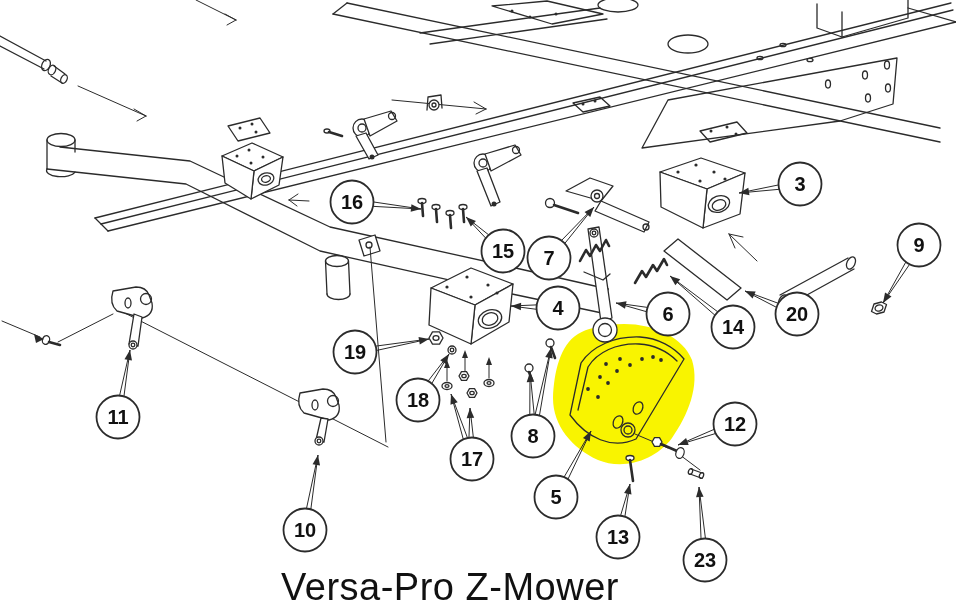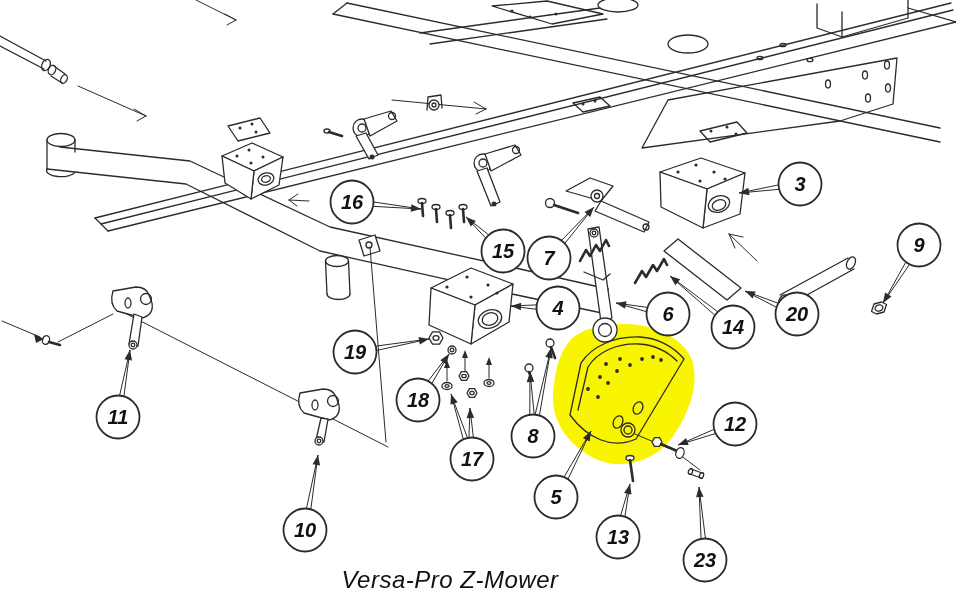--- a/index.html
+++ b/index.html
@@ -5,37 +5,37 @@
 <style>
   :root{
     --line-color:#2b2b2b;
     --highlight-color:#f9f400;
     --bg-color:#ffffff;
     --text-color:#111111;
   }
   html,body{margin:0;padding:0;background:var(--bg-color);}
   body{width:956px;height:610px;overflow:hidden;position:relative;
        font-family:"Liberation Sans", sans-serif;}
-  .stage{position:absolute;inset:0;font-style:italic;}
+  .stage{position:absolute;inset:0;}
   svg{display:block;color:var(--line-color);}
   .art path,.art line,.art polyline,.art ellipse,.art circle,.art polygon{
     fill:none;stroke:currentColor;stroke-width:1.3;stroke-linejoin:round;stroke-linecap:round;}
   .art .fillwhite{fill:#ffffff;}
   .art .dot{fill:currentColor;stroke:none;}
   .art .solid{fill:currentColor;stroke:none;}
   .art .thick{stroke-width:2.6;}
   .art .thin{stroke-width:1;}
   .hl-blob{fill:var(--highlight-color);stroke:none;}
   .balloon-circle{fill:#ffffff;stroke:currentColor;stroke-width:1.8;}
   .balloon-num{fill:var(--text-color);font-weight:bold;font-size:20px;
                font-family:"Liberation Sans", sans-serif;text-anchor:middle;}
   .leader{stroke:currentColor;stroke-width:1;fill:none;}
   .leader-head{fill:currentColor;stroke:none;}
   .caption{position:absolute;left:0;top:566px;width:900px;text-align:center;
-           font-size:24px;color:var(--text-color);letter-spacing:0.5px;}
+           font-size:38px;color:var(--text-color);letter-spacing:0.5px;}
 </style>
 </head>
 <body>
 
 <div class="stage">
 <svg width="956" height="610" viewBox="0 0 956 610">
 
   <g>
     <path class="hl-blob" d="M610,325 C645,320 682,334 692,360 C700,386 688,415 672,438
       C654,462 622,470 598,460 C572,448 553,426 553,398 C554,372 560,345 578,334

